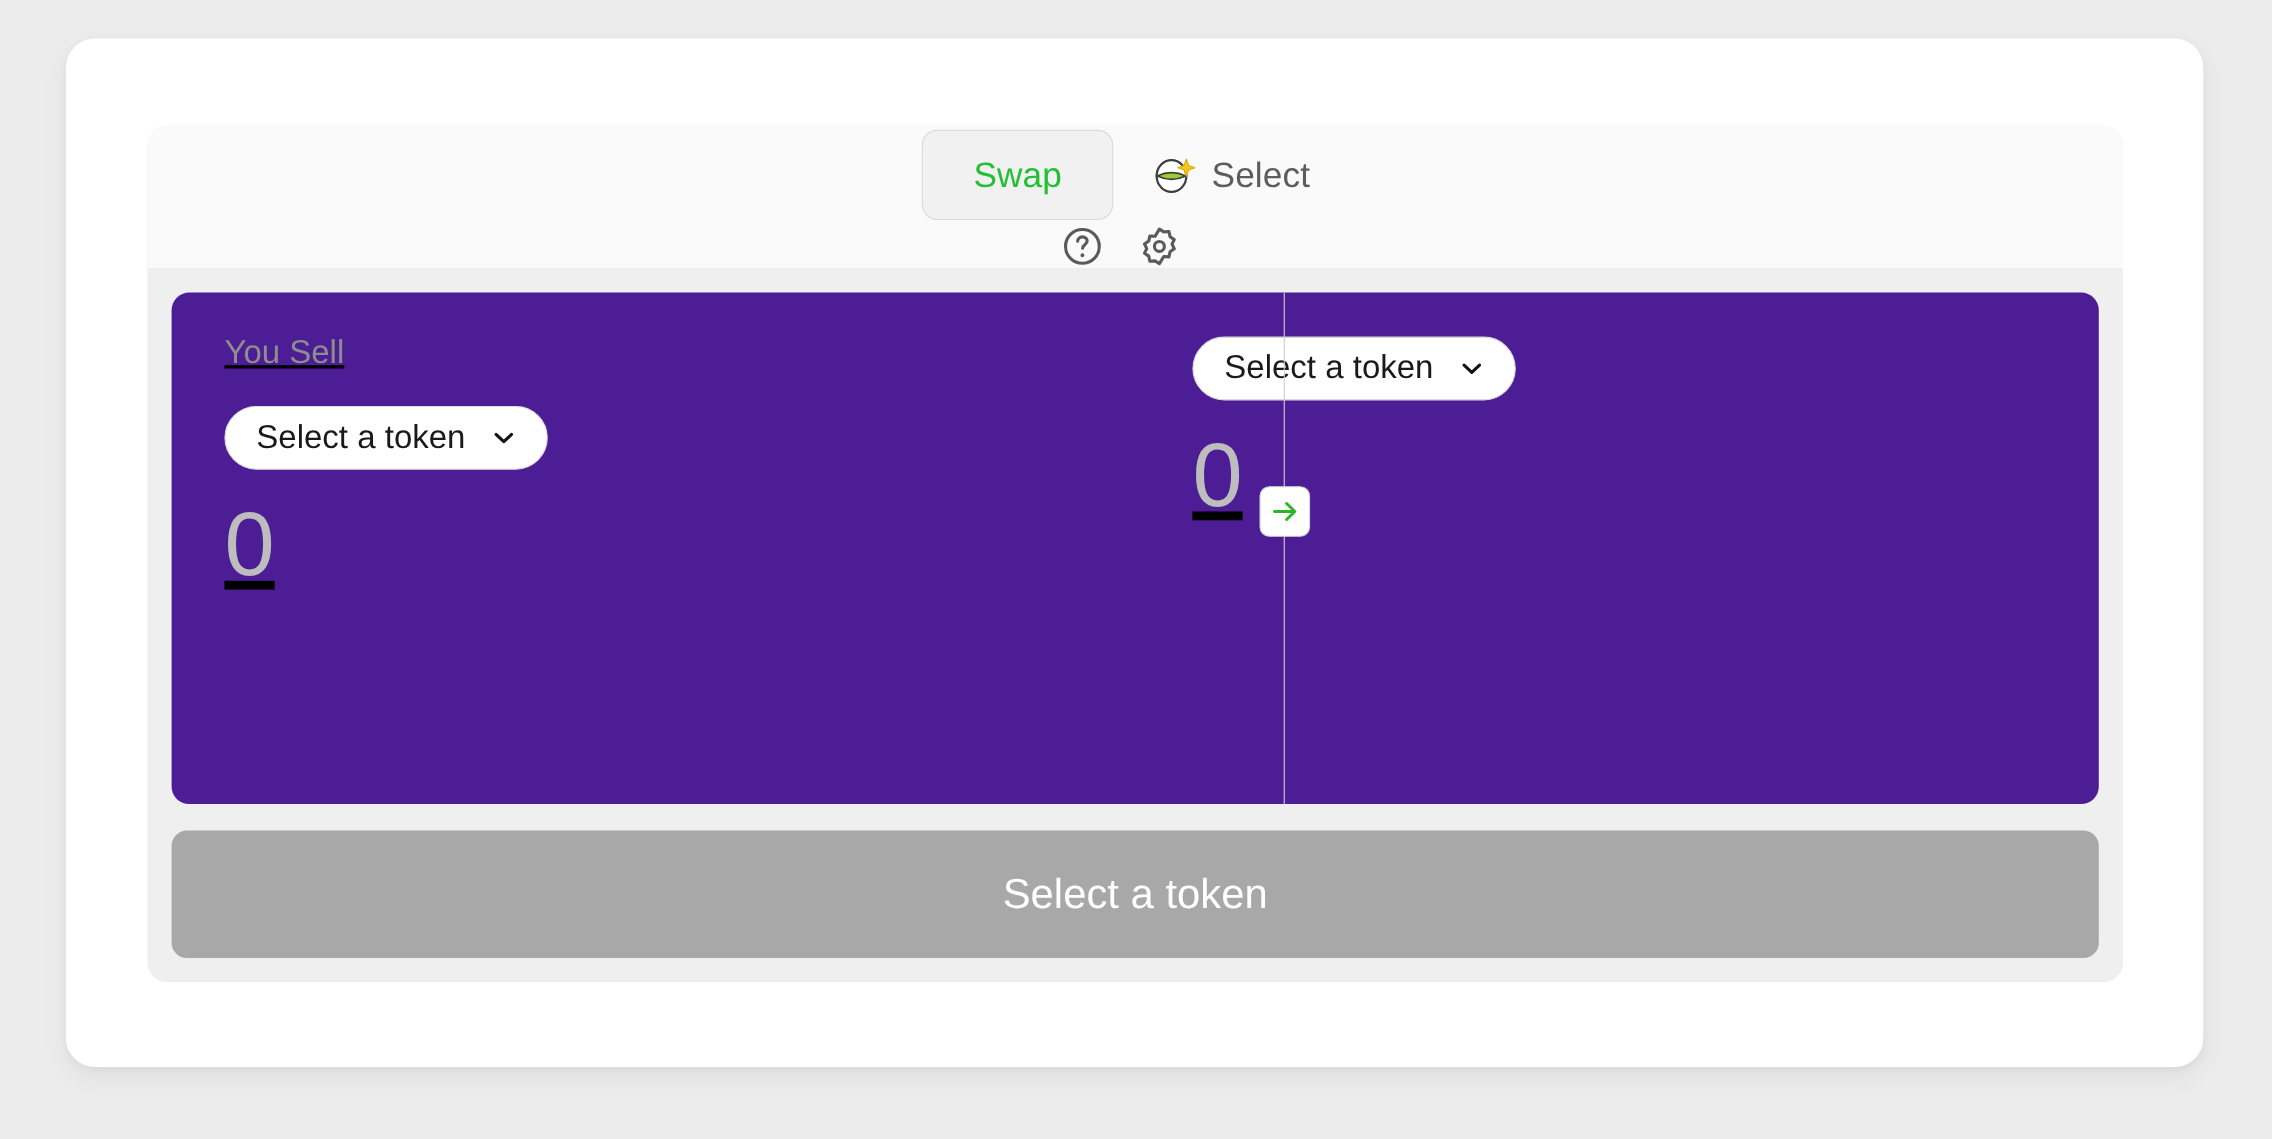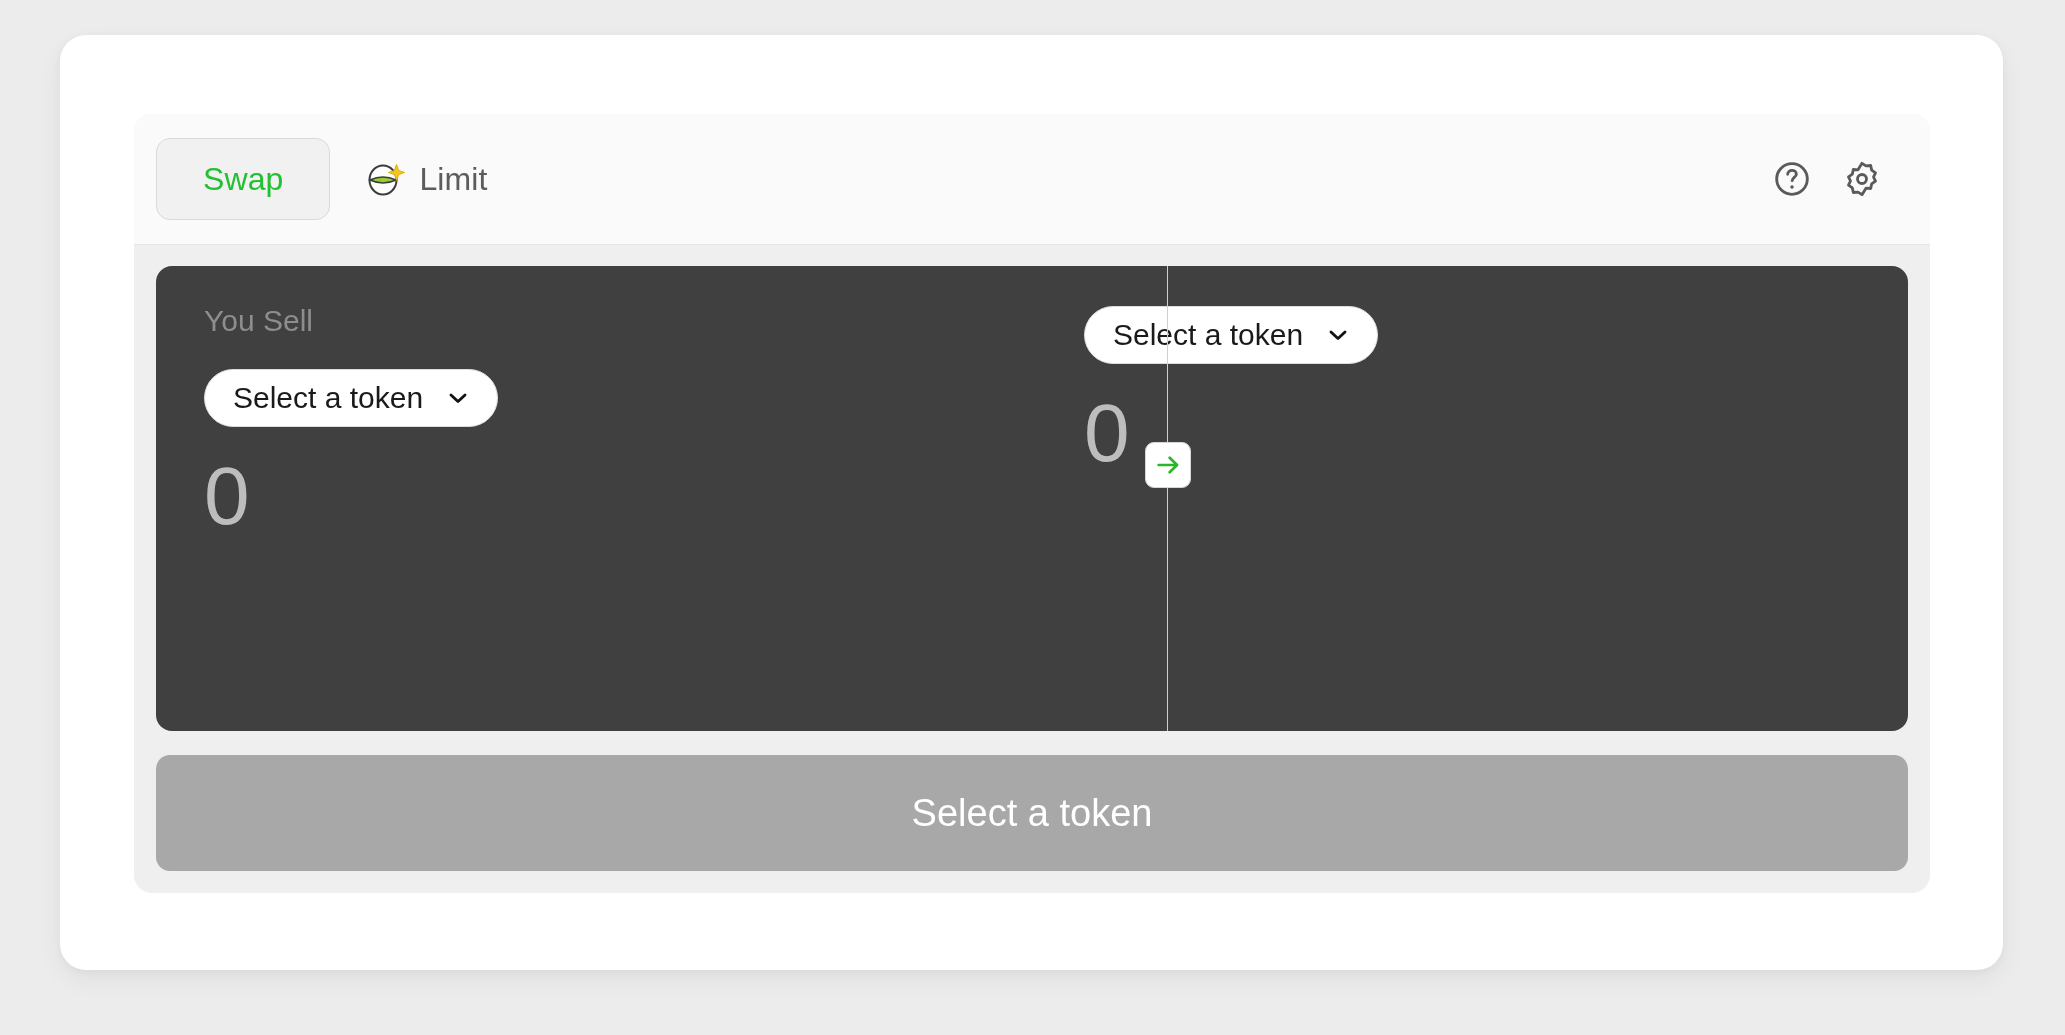--- a/index.html
+++ b/index.html
@@ -47,20 +47,21 @@
     position: absolute;
     left: 0;
     top: 0;
     width: 100%;
     height: 131px;
     background: #fafafa;
     border-bottom: 1px solid #e6e6e6;
     display: flex;
     align-items: center;
     padding: 0 22px 0 22px;
+    flex-direction: column;
   }
 
   .tabs {
     display: flex;
     align-items: center;
     gap: 0px;
     flex: 1;
   }
 
   .tab {
@@ -114,23 +115,24 @@
     display: block;
   }
 
   
   .swap-body {
     position: absolute;
     left: 22px;
     top: 152px;
     width: 1752px;
     height: 465px;
-    background: #404040;
+    background: #4c1d95;
     border-radius: 16px;
     display: flex;
+    text-decoration: underline;
   }
 
   .side {
     position: relative;
     flex: 1;
     padding: 40px 0 0 48px;
   }
 
   .side.buy {
     padding-left: 56px;
@@ -243,21 +245,21 @@
         </div>
 
         <div class="tab">
           <span class="tab-icon">
             <svg viewBox="0 0 40 40" width="40" height="40" xmlns="http://www.w3.org/2000/svg">
               <ellipse cx="18" cy="21" rx="13.5" ry="14.5" fill="#ffffff" stroke="#3d3d3d" stroke-width="2"></ellipse>
               <path d="M5 21 Q18 15 31 21 Q18 27 5 21 Z" fill="#9acd32" stroke="#3d3d3d" stroke-width="1.6"></path>
               <path d="M31.5 5.5 L33.6 11.4 L39.5 13.5 L33.6 15.6 L31.5 21.5 L29.4 15.6 L23.5 13.5 L29.4 11.4 Z" fill="#f5c518" stroke="#d9a800" stroke-width="0.9" stroke-linejoin="round"></path>
             </svg>
           </span>
-          <span class="tab-label">Limit</span>
+          <span class="tab-label">Select</span>
         </div>
 
 
 
       </div>
 
       <div class="tab-actions">
         <span class="action-icon">
           <svg viewBox="0 0 24 24" width="40" height="40" fill="none" xmlns="http://www.w3.org/2000/svg">
             <circle cx="12" cy="12" r="9.2" stroke="#5a5a5a" stroke-width="1.7"></circle>

